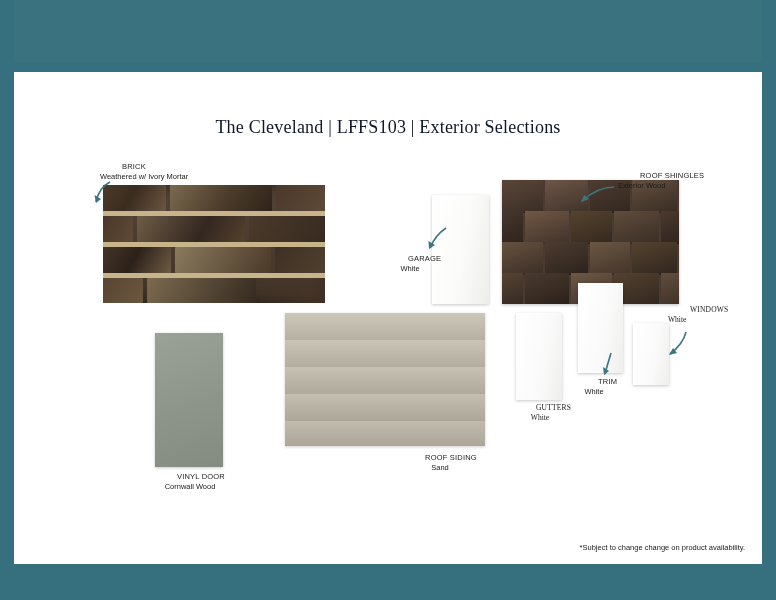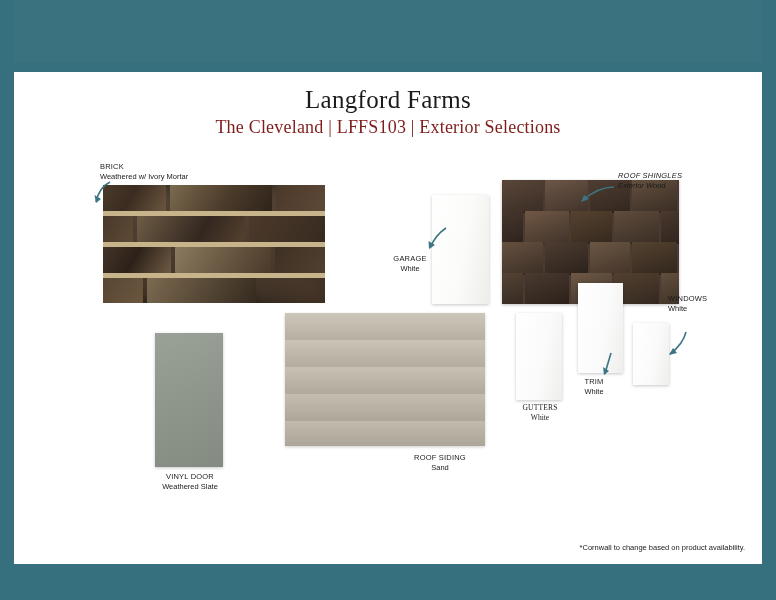--- a/index.html
+++ b/index.html
@@ -68,33 +68,33 @@
     color: #1b1b1b;
     letter-spacing: 0.3px;
   }
   .subtitle {
     position: absolute;
     left: 0; top: 117px;
     width: 776px;
     text-align: center;
     font-family: "Liberation Serif", serif;
     font-size: 18px;
-    color: #7f1d1d;
+    color: #0f172a;
     letter-spacing: 0.2px;
   }
 
   
   .lbl {
     position: absolute;
     font-size: 7.5px;
     line-height: 10px;
     color: #1a1a1a;
     white-space: nowrap;
   }
-  .lbl .l1 { display:block; letter-spacing:0.2px; }
+  .lbl .l1 { display:block; letter-spacing:0.2px;margin-left:22px; }
   .lbl .l2 { display:block; }
   .lbl.center { text-align: center; }
 
   
   .swatch { position: absolute; }
 
   
   #brick {
     left: 103px; top: 185px;
     width: 222px; height: 118px;
@@ -210,21 +210,20 @@
 <body>
 
 <div class="page">
 
   <div class="band-top"></div>
   <div class="band-top-inner"></div>
   <div class="rail-left"></div>
   <div class="rail-right"></div>
   <div class="band-bottom"></div>
 
-  <div class="title">Langford Farms</div>
   <div class="subtitle">The Cleveland  |  LFFS103  |  Exterior Selections</div>
 
   <div class="swatch" id="brick">
     <div class="brick-row" style="top:0px;">
       <div class="brick-unit" style="width:96px;background:linear-gradient(120deg,#5c4733,#3a2c20 60%,#6b5540);"></div>
       <div class="brick-unit" style="width:104px;background:linear-gradient(120deg,#7a6a4f,#4b3b2a 55%,#2f241a);"></div>
       <div class="brick-unit" style="width:96px;background:linear-gradient(120deg,#4a382a,#6a5540);"></div>
     </div>
     <div class="mortar" style="top:26px;"></div>
     <div class="brick-row" style="top:31px;">
@@ -290,21 +289,21 @@
       <div class="shingle" style="width:48px;background:linear-gradient(160deg,#55432f,#31261e);"></div>
     </div>
     <div class="shingle-row" style="top:93px; left:-22px; width:220px;">
       <div class="shingle" style="width:46px;background:linear-gradient(160deg,#5c4939,#362a22);"></div>
       <div class="shingle" style="width:48px;background:linear-gradient(160deg,#4a3a2f,#2b211a);"></div>
       <div class="shingle" style="width:44px;background:linear-gradient(160deg,#6e5945,#40322a);"></div>
       <div class="shingle" style="width:48px;background:linear-gradient(160deg,#53412f,#332820);"></div>
       <div class="shingle" style="width:40px;background:linear-gradient(160deg,#614e3d,#3a2e25);"></div>
     </div>
   </div>
-  <div class="lbl" style="left:618px; top:171px;font-style:italic;">
+  <div class="lbl" style="left:618px; top:171px;">
     <span class="l1">ROOF SHINGLES</span>
     <span class="l2">Exterior Wood</span>
   </div>
   <div class="arrow" style="left:578px; top:184px;">
     <svg width="38" height="22" viewBox="0 0 38 22">
       <path d="M36 3 C26 3, 14 8, 4 17" stroke="#3c7683" stroke-width="1.6" fill="none"></path>
       <path d="M3 18 L6 11 L11 15 Z" fill="#3c7683"></path>
     </svg>
   </div>
 
@@ -320,44 +319,44 @@
     <span class="l2">White</span>
   </div>
   <div class="arrow" style="left:600px; top:352px;">
     <svg width="16" height="26" viewBox="0 0 16 26">
       <path d="M11 1 C9 8, 7 14, 5 22" stroke="#3c7683" stroke-width="1.6" fill="none"></path>
       <path d="M4 23 L3 15 L9 19 Z" fill="#3c7683"></path>
     </svg>
   </div>
 
   <div class="swatch" id="windows"></div>
-  <div class="lbl" style="left:668px; top:294px;">
+  <div class="lbl" style="left:668px; top:305px;font-family:Liberation Serif, serif;">
     <span class="l1">WINDOWS</span>
     <span class="l2">White</span>
   </div>
   <div class="arrow" style="left:666px; top:330px;">
     <svg width="24" height="30" viewBox="0 0 24 30">
       <path d="M20 2 C18 10, 12 18, 4 24" stroke="#3c7683" stroke-width="1.6" fill="none"></path>
       <path d="M3 25 L7 18 L11 23 Z" fill="#3c7683"></path>
     </svg>
   </div>
 
   <div class="swatch" id="frontdoor"></div>
   <div class="lbl center" style="left:145px; top:472px; width:90px;">
     <span class="l1">VINYL DOOR</span>
-    <span class="l2">Weathered Slate</span>
+    <span class="l2">Cornwall Wood</span>
   </div>
 
   <div class="swatch" id="siding">
     <div class="siding-board" style="top:0px;background:linear-gradient(180deg,#cdc7ba,#b6b0a3);"></div>
     <div class="siding-board" style="top:27px;background:linear-gradient(180deg,#cac4b7,#b3ada0);"></div>
     <div class="siding-board" style="top:54px;background:linear-gradient(180deg,#c7c1b4,#b0aa9d);"></div>
     <div class="siding-board" style="top:81px;background:linear-gradient(180deg,#c4beb1,#ada79a);"></div>
     <div class="siding-board" style="top:108px;background:linear-gradient(180deg,#c1bbae,#aaa497);"></div>
   </div>
   <div class="lbl center" style="left:395px; top:453px; width:90px;">
     <span class="l1">ROOF SIDING</span>
     <span class="l2">Sand</span>
   </div>
 
-  <div class="footnote">*Cornwall to change based on product availability.</div>
+  <div class="footnote">*Subject to change change on product availability.</div>
 
 </div>
 
 </body></html>

